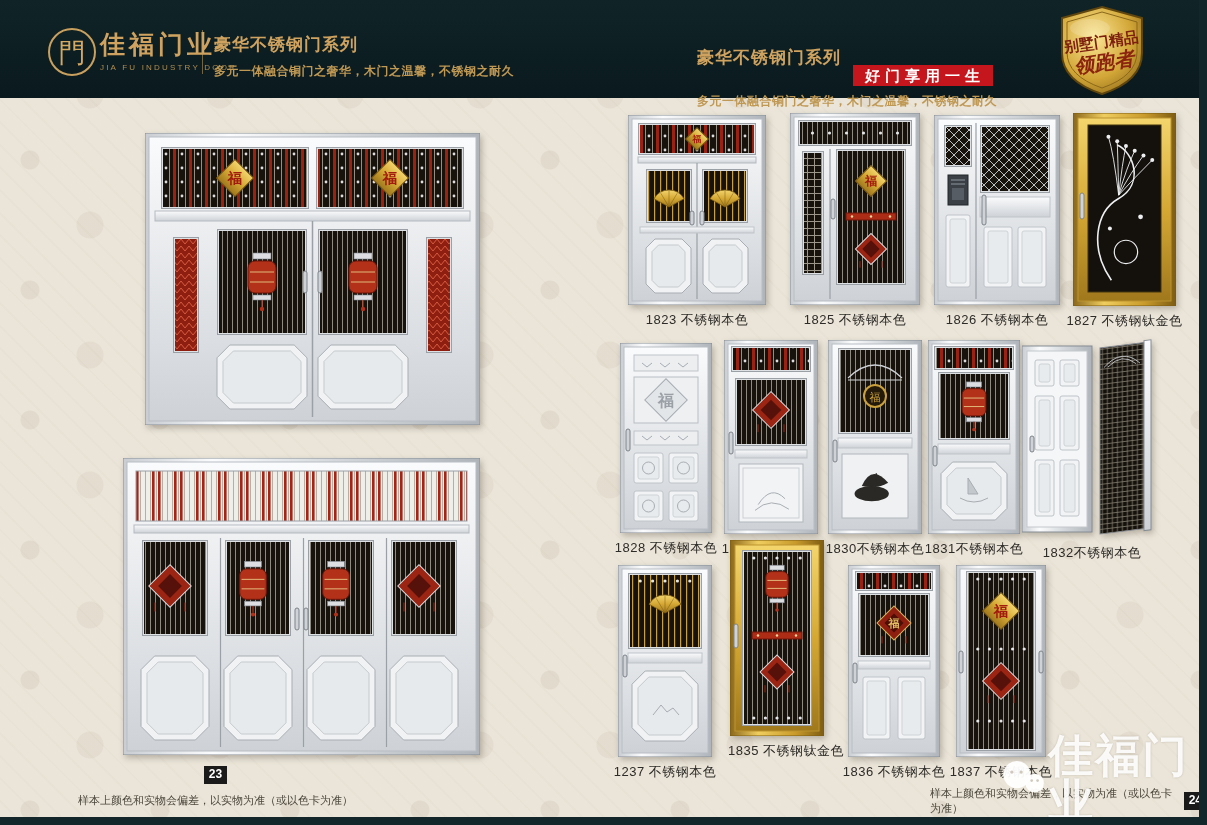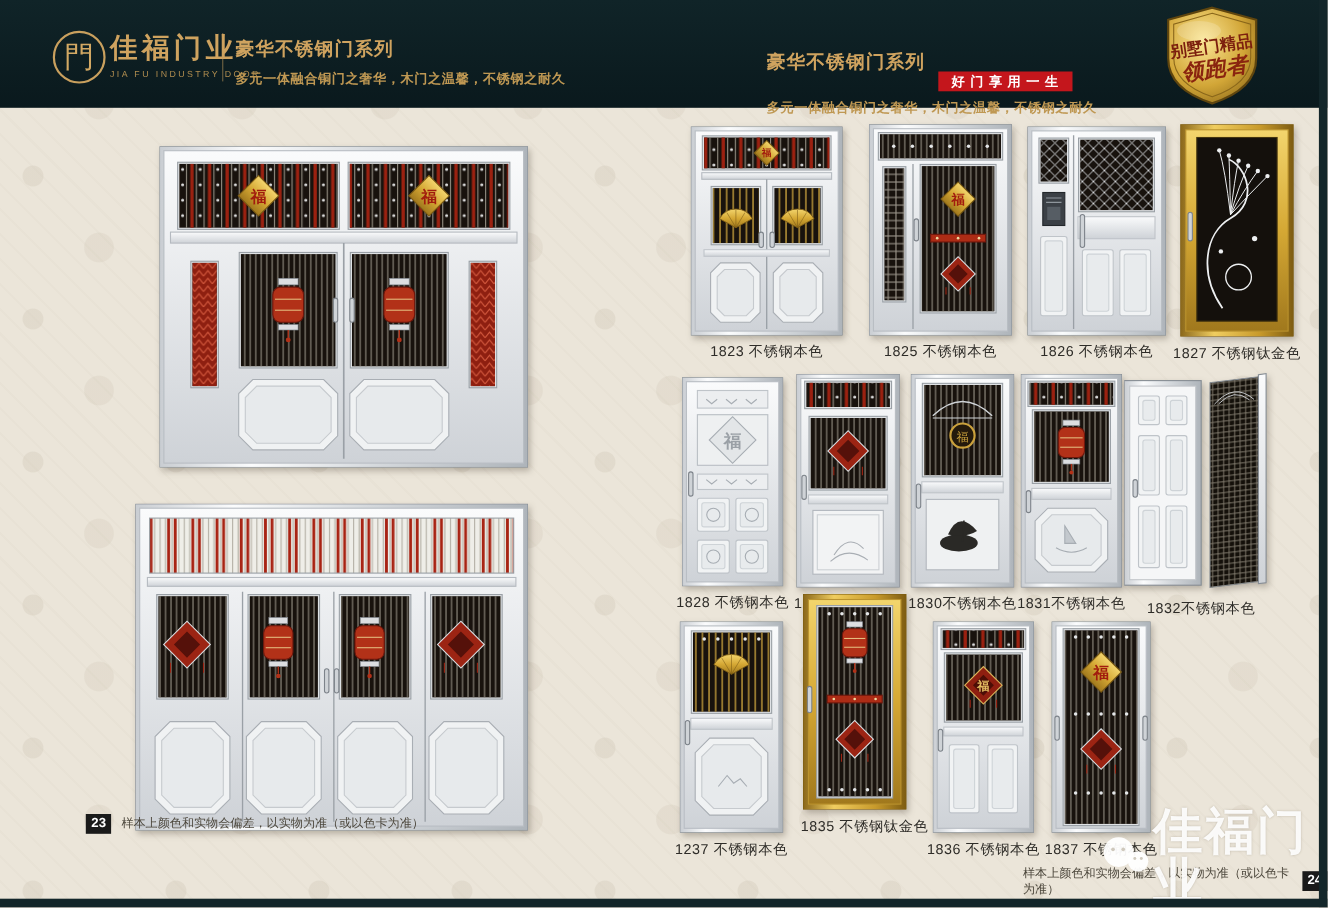--- a/index.html
+++ b/index.html
@@ -22,32 +22,32 @@
   .brand{position:absolute;left:100px;top:31px;}
   .brand-name{font-size:25px;font-weight:bold;color:#cfa35f;letter-spacing:4px;line-height:1.1;}
   .brand-sub{font-size:8px;color:#b08d4f;letter-spacing:2.2px;margin-top:4px;}
   .hdr-divider{position:absolute;left:202px;top:30px;width:1px;height:44px;background:rgba(201,160,94,.55);}
   .series{position:absolute;top:33px;color:#c9a05e;}
   .series.left{left:214px;}
   .series.right{left:697px;top:29px;}
   .series-title-row{display:flex;align-items:center;gap:12px;}
   .series-title{font-size:17px;font-weight:bold;color:#cfa35f;letter-spacing:1px;}
   .series-tagline{font-size:12px;color:#bf9853;margin-top:7px;letter-spacing:.5px;font-weight:bold;}
-  .red-badge{background:#c4161c;color:#fff;font-size:12px;font-weight:bold;
+  .red-badge{background:#c4161c;color:#fff;font-size:15px;font-weight:bold;
     letter-spacing:5px;padding:3px 8px 3px 12px;line-height:1;margin-top:36px;}
   .shield{position:absolute;left:1052px;top:3px;}
   
   .door-fig{position:absolute;z-index:2;}
   .door-fig svg{display:block;filter:drop-shadow(2px 3px 3px rgba(60,50,35,.3));}
   .door-caption{margin-top:6px;text-align:center;white-space:nowrap;
     font-size:13px;font-weight:normal;color:#2e2c28;letter-spacing:.5px;
     position:relative;left:50%;transform:translateX(-50%);width:max-content;min-width:100%;}
   
   .footer{position:absolute;display:flex;align-items:center;gap:9px;font-size:11px;color:#4c473c;z-index:4;}
-  .footer.left{left:78px;top:740px;}
+  .footer.left{left:78px;top:766px;flex-direction:column;}
   .footer.right{left:930px;top:786px;}
   .pagenum{background:#1a1a1a;color:#fff;font-size:12px;font-weight:bold;padding:1px 5px;line-height:1.3;}
   
   .watermark{position:absolute;left:1000px;top:733px;display:flex;align-items:center;gap:1px;z-index:6;}
   .wm-text{font-size:45px;font-weight:bold;color:rgba(255,255,255,.92);letter-spacing:2px;
     text-shadow:0 0 2px rgba(120,110,90,.4);line-height:1;}
   
   .edge-right{position:absolute;right:0;top:0;width:8px;height:825px;background:#13262a;z-index:7;}
   .edge-bottom{position:absolute;left:0;top:817px;width:1207px;height:8px;background:#13262a;z-index:7;}
 </style>

